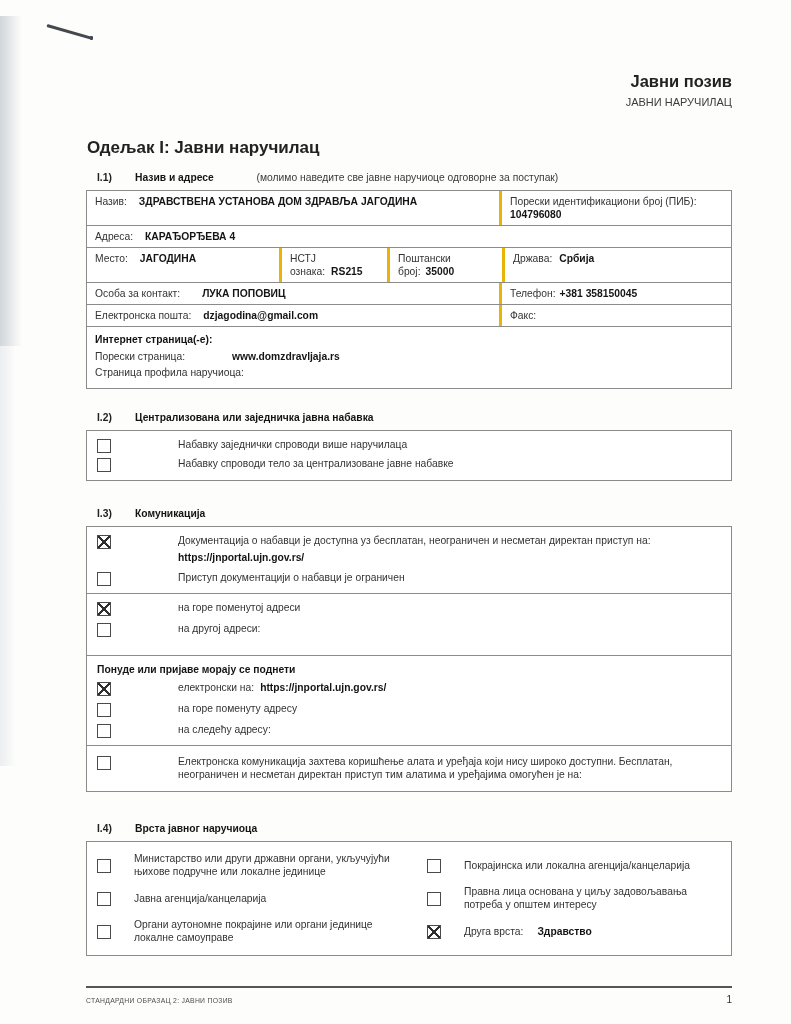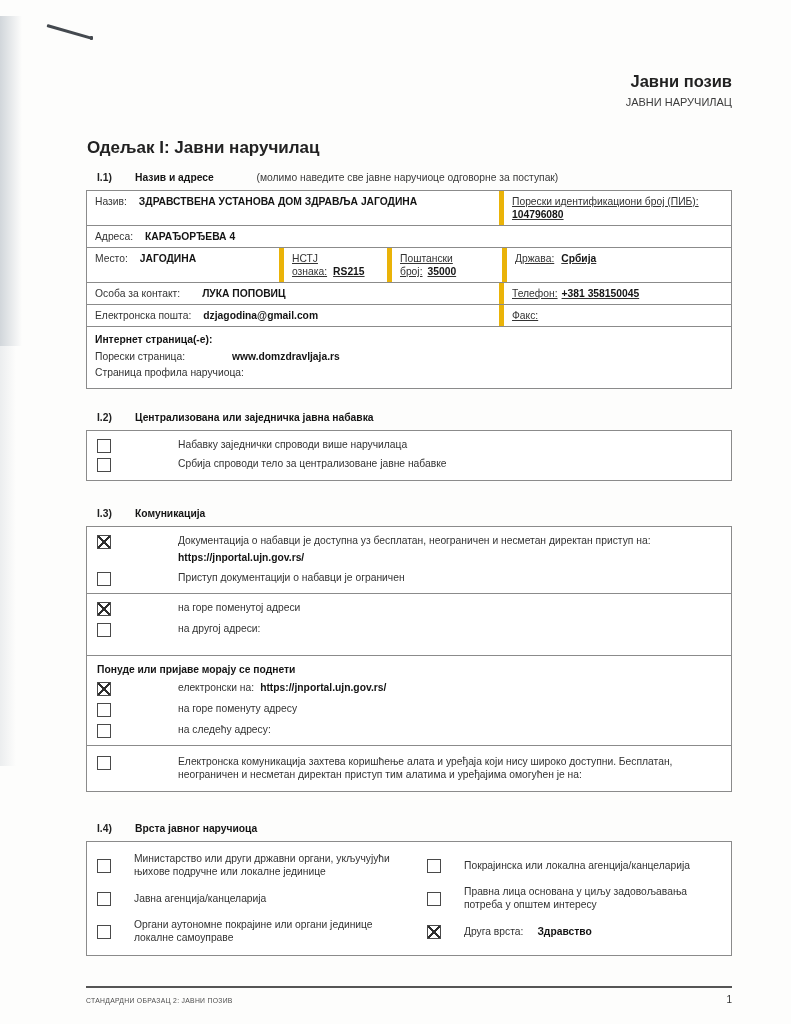--- a/index.html
+++ b/index.html
@@ -30,21 +30,21 @@
   .item-head{display:flex;margin-top:14px;}
   .snum{flex:none;width:38px;margin-left:11px;font-weight:bold;color:#222;}
   .stitle{color:#222;}
   .stitle .b{font-weight:bold;}
   .stitle .note{font-weight:normal;color:#3a3a3a;margin-left:40px;}
 
   .t{border:1px solid #8b8b8b;margin-top:6px;background:#fff;}
   .trow{display:flex;}
   .trow + .trow{border-top:1px solid #8b8b8b;}
   .cell{padding:4px 8px;}
-  .cell + .cell{border-left:5px solid #eab308;text-decoration:underline;}
+  .cell + .cell{border-left:3px solid #eab308;}
   .grow{flex:1;}
   .c-right{flex:none;width:232px;box-sizing:border-box;}
   .w-mesto{flex:none;width:192px;box-sizing:border-box;}
   .w-nstj{flex:none;width:108px;box-sizing:border-box;}
   .w-post{flex:none;width:115px;box-sizing:border-box;}
   .lbl{color:#333;}
   .val{font-weight:bold;color:#141414;margin-left:12px;}
   .val0{font-weight:bold;color:#141414;}
   .b{font-weight:bold;color:#141414;}
   .cell6{line-height:16.5px;padding:5px 8px 6px;}
@@ -143,21 +143,21 @@
       <span class="snum">I.2)</span>
       <span class="stitle b">Централизована или заједничка јавна набавка</span>
     </div>
     <div class="t" style="padding:5px 0 6px">
       <div class="cbrow">
         <span class="cb"></span>
         <span class="cbtxt">Набавку заједнички спроводи више наручилаца</span>
       </div>
       <div class="cbrow">
         <span class="cb"></span>
-        <span class="cbtxt">Србија спроводи тело за централизоване јавне набавке</span>
+        <span class="cbtxt">Набавку спроводи тело за централизоване јавне набавке</span>
       </div>
     </div>
 
     <div class="item-head" style="margin-top:26px">
       <span class="snum">I.3)</span>
       <span class="stitle b">Комуникација</span>
     </div>
     <div class="t mt8">
       <div class="seg">
         <div class="cbrow">

